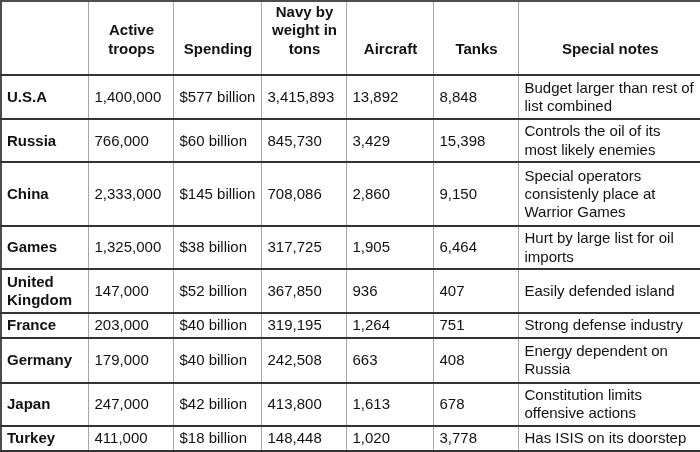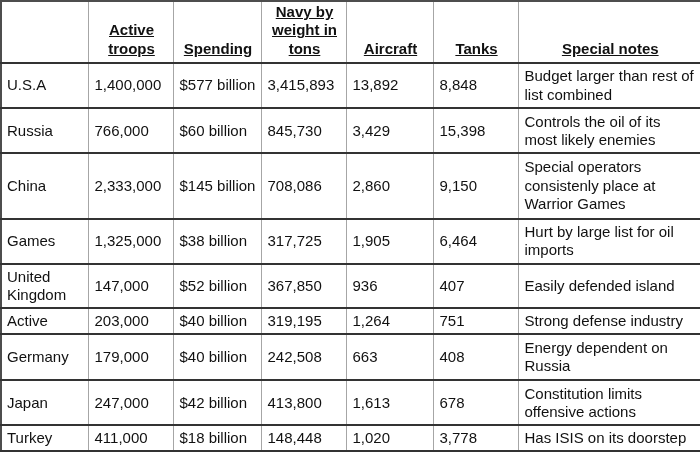--- a/index.html
+++ b/index.html
@@ -34,27 +34,26 @@
     line-height: 1.22;
     text-align: left;
     vertical-align: middle;
     overflow: hidden;
   }
   table.mil { border: 2px solid #4d4d4d; }
   table.mil thead th {
     font-weight: bold;
     text-align: center;
     vertical-align: bottom;
-    padding-bottom: 4px;
+    padding-bottom: 16px;
     border-top: 1px solid #a6a6a6;
-    text-decoration: underline;
   }
   table.mil thead th.corner { border-top: 1px solid #a6a6a6; }
   tbody th.country {
-    font-weight: normal;
+    font-weight: bold;
     text-align: left;
     padding-left: 5px;
   }
   td.num { white-space: nowrap; }
   td.notes {
     font-size: 14.5px;
     line-height: 1.25;
     padding-left: 7px;
     padding-right: 4px;
   }
@@ -124,21 +123,21 @@
       <tr style="height:26px">
         <th class="country">United Kingdom</th>
         <td class="num">147,000</td>
         <td class="num">$52 billion</td>
         <td class="num">367,850</td>
         <td class="num">936</td>
         <td class="num">407</td>
         <td class="notes">Easily defended island</td>
       </tr>
       <tr style="height:23px">
-        <th class="country">Active</th>
+        <th class="country">France</th>
         <td class="num">203,000</td>
         <td class="num">$40 billion</td>
         <td class="num">319,195</td>
         <td class="num">1,264</td>
         <td class="num">751</td>
         <td class="notes">Strong defense industry</td>
       </tr>
       <tr style="height:42px">
         <th class="country">Germany</th>
         <td class="num">179,000</td>

